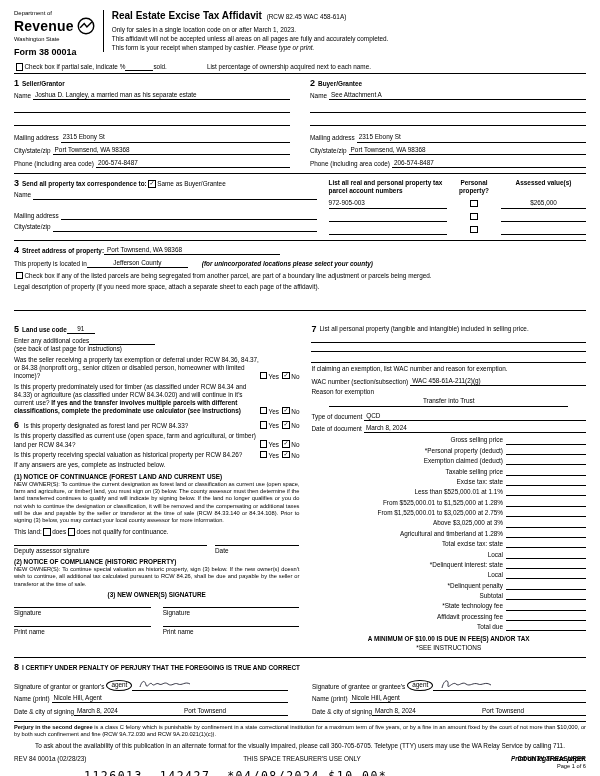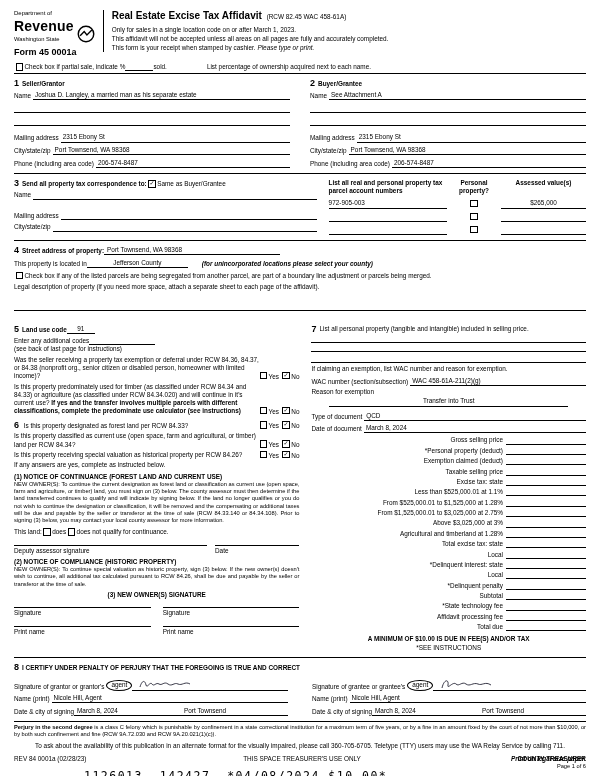--- a/index.html
+++ b/index.html
@@ -53,32 +53,32 @@
   .corner{position:absolute;right:14px;bottom:6px;text-align:right;}
   .middle-gap{margin-top:14px;}
 </style>
 </head>
 <body>
 
 <div class="page">
 
   <div class="row hdr">
     <div>
-      <div class="row" style="align-items:flex-end;">
+      <div class="row" style="align-items:center;">
         <div>
           <div class="dept">Department of</div>
           <div class="brand">Revenue</div>
           <div class="statetxt">Washington State</div>
         </div>
         <svg class="logo" width="18" height="18" viewBox="0 0 20 20" style="margin-left:3px;">
           <circle cx="10" cy="10" r="8.6" fill="none" stroke="#000" stroke-width="1.6"></circle>
           <path d="M3.5 12 L8 7.2 L11 11 L16.5 5.5" fill="none" stroke="#000" stroke-width="1.5"></path>
         </svg>
       </div>
-      <div class="formno">Form 45 0001a</div>
+      <div class="formno">Form 38 0001a</div>
     </div>
     <div class="hdr-right">
       <div>
         <span class="title">Real Estate Excise Tax Affidavit</span>
         <span class="rcw">(RCW 82.45 WAC 458-61A)</span>
       </div>
       <div class="note" style="margin-top:3px;">Only for sales in a single location code on or after March 1, 2023.</div>
       <div class="note">This affidavit will not be accepted unless all areas on all pages are fully and accurately completed.</div>
       <div class="note">
         <span>This form is your receipt when stamped by cashier.</span>

